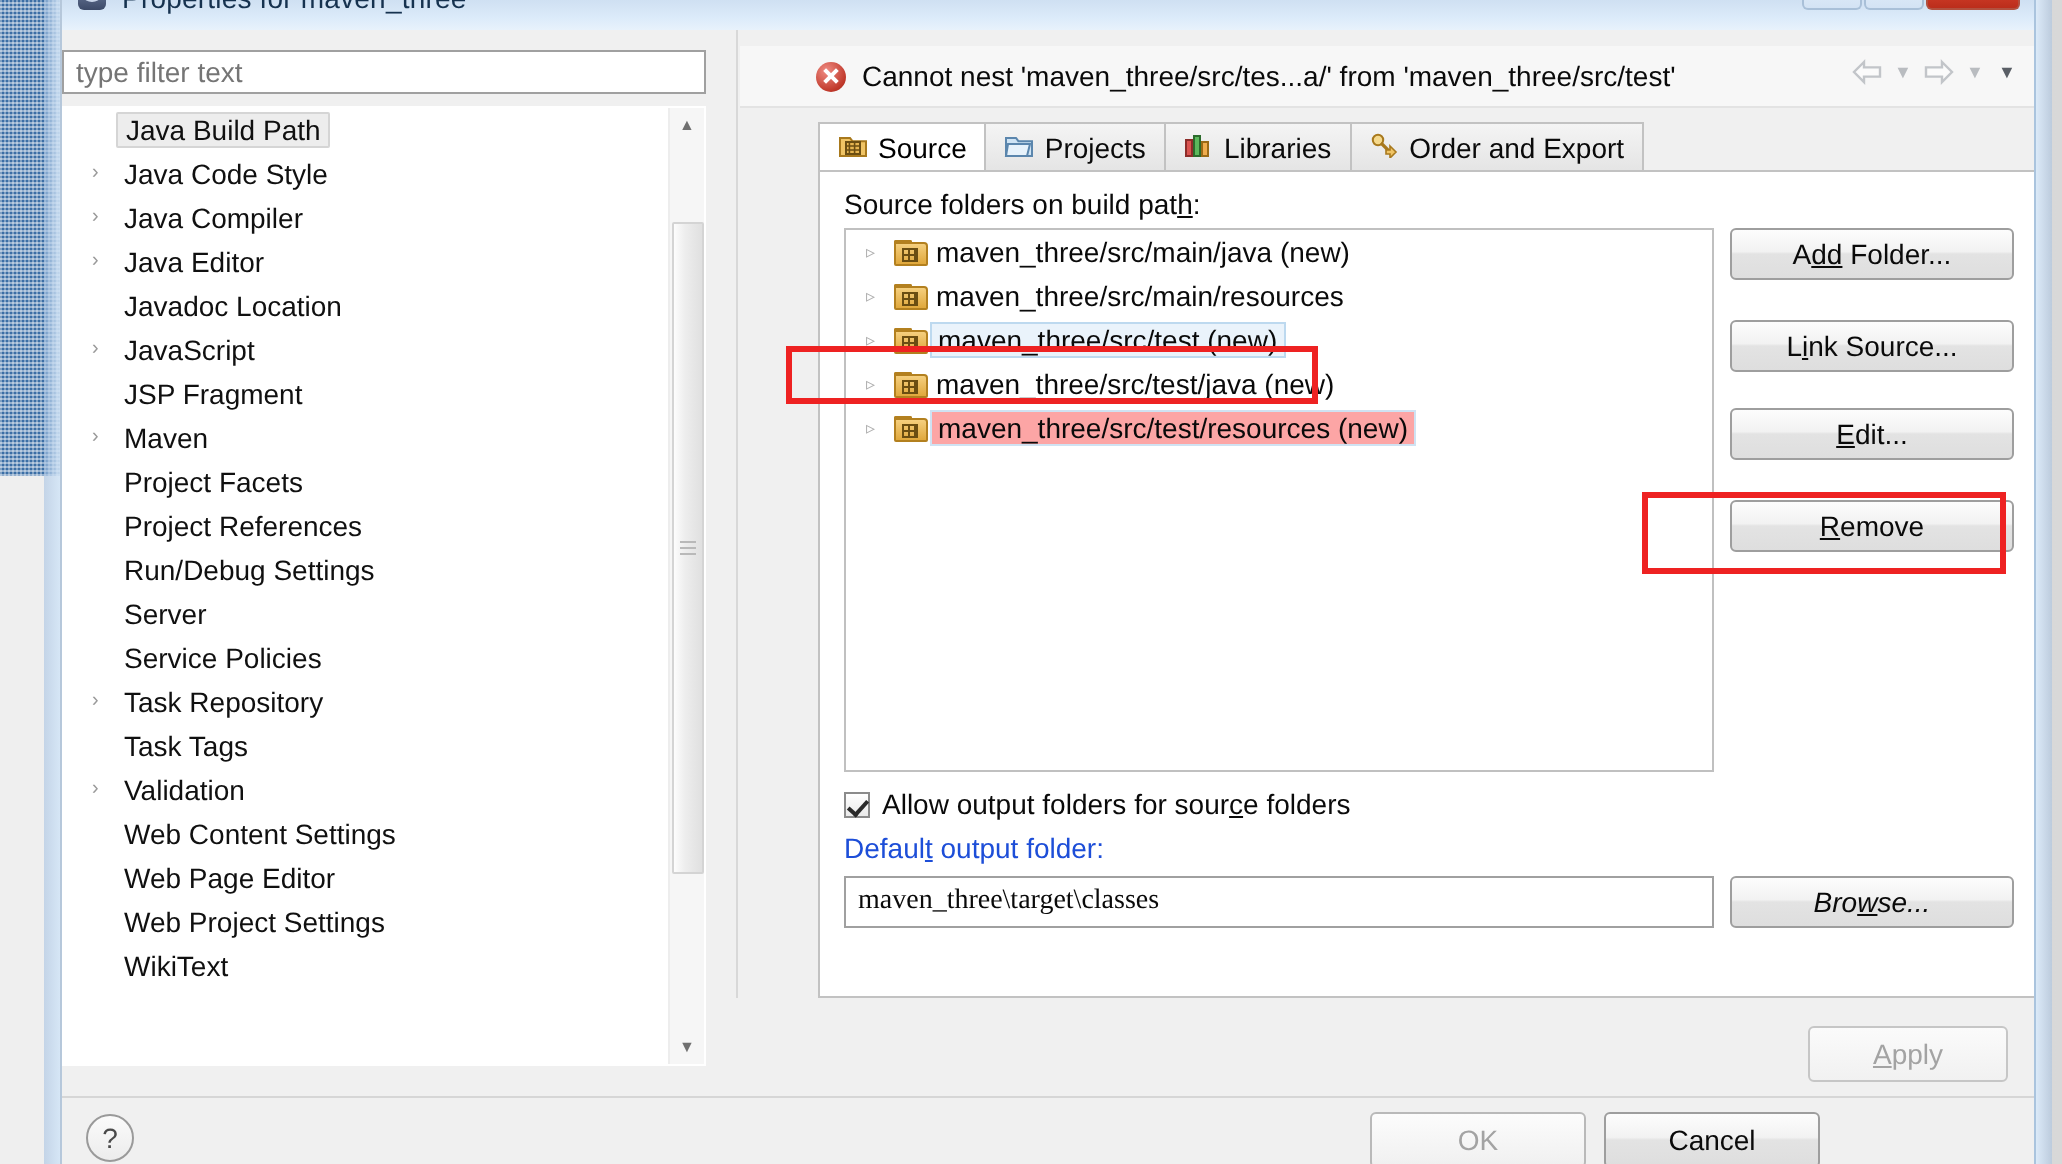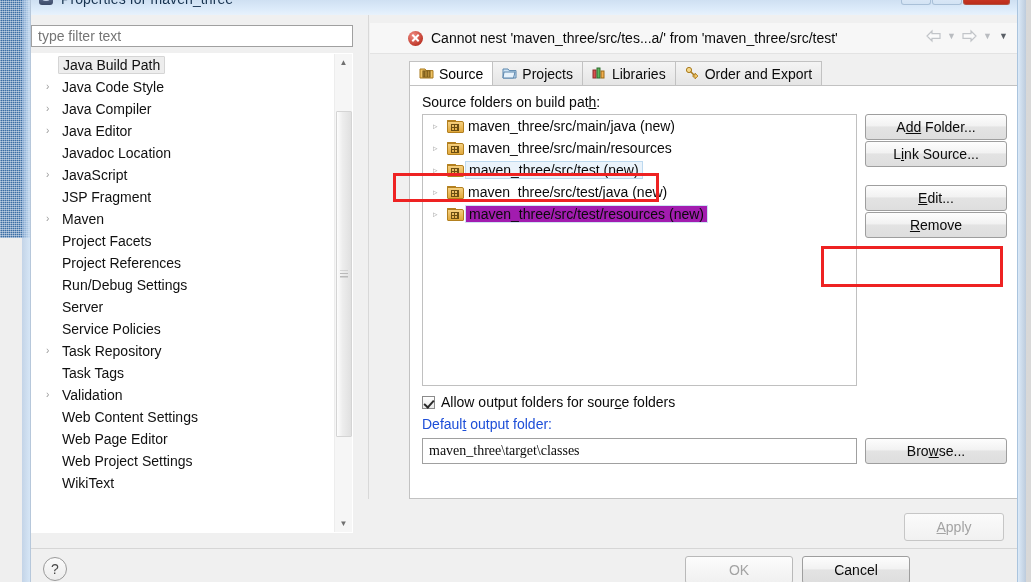--- a/index.html
+++ b/index.html
@@ -378,21 +378,21 @@
   }
   .pkgicon .grid {
     position: absolute;
     left: 4px; bottom: 2px;
     width: 8px; height: 7px;
     background:
       linear-gradient(to right, #6b4e12 0 1px, transparent 1px 3px, #6b4e12 3px 4px, transparent 4px 6px, #6b4e12 6px 7px),
       linear-gradient(to bottom, #6b4e12 0 1px, transparent 1px 3px, #6b4e12 3px 4px, transparent 4px 6px, #6b4e12 6px 7px);
   }
   .folder-row.lightsel .ftext {
-    background: #a21caf;
+    background: #fca5a5;
     border: 1px solid #cfe2f2;
     padding: 0 3px;
     margin: 0 -3px;
   }
   .folder-row.highlight .ftext {
     background: #eaf3fb;
     border: 1px solid #bdd9ef;
     padding: 0 3px;
     margin: 0 -3px;
   }
@@ -415,21 +415,21 @@
     width: 142px; height: 26px;
     border: 1px solid #9e9e9e;
     border-radius: 3px;
     background: linear-gradient(to bottom, #fdfdfd 0%, #f2f2f2 45%, #e3e3e3 50%, #dedede 100%);
     font-family: "Liberation Sans", sans-serif;
     font-size: 14px;
     color: #0a0a0a;
     cursor: default;
     padding: 0;
   }
-  .btn + .btn { margin-top: 1px; }
+  .btn + .btn { margin-top: 20px; }
   .btn.gap-top { margin-top: 18px; }
   .btn u { text-decoration: underline; }
 
   
   .checkrow {
     position: absolute;
     left: 12px; top: 308px;
     display: flex;
     align-items: center;
     font-size: 14px;
@@ -470,21 +470,21 @@
     box-sizing: border-box;
     width: 435px; height: 26px;
     border: 1px solid #a0a0a0;
     background: #ffffff;
     font-family: Liberation Serif, serif;
     font-size: 14px;
     color: #0a0a0a;
     padding: 0 6px;
     outline: none;
   }
-  .outrow .btn { margin-left: 8px; margin-top: 0; }
+  .outrow .btn { margin-left: 8px; margin-top: 0; font-style: italic; }
 
   
   .apply-btn {
     position: absolute;
     right: 14px; top: 498px;
     width: 100px; height: 28px;
     box-sizing: border-box;
     border: 1px solid #c6c6c6;
     border-radius: 3px;
     background: linear-gradient(to bottom, #fbfbfb, #f1f1f1);

